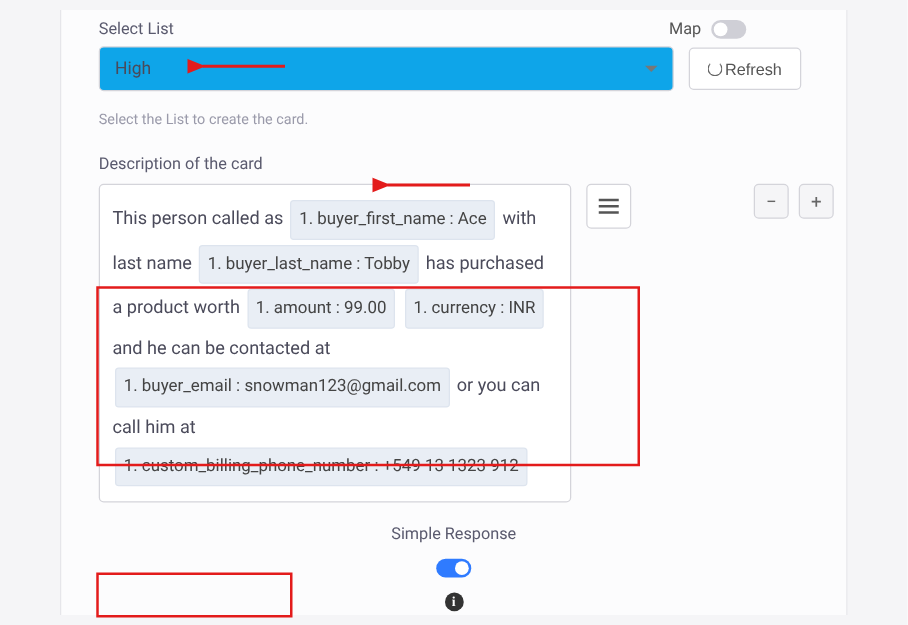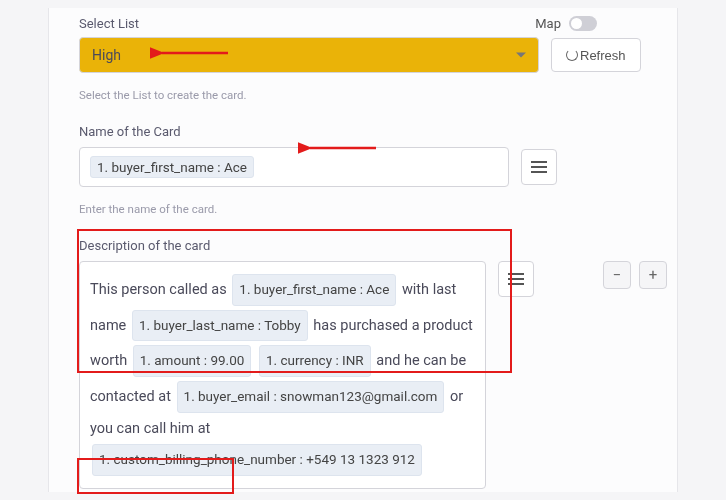--- a/index.html
+++ b/index.html
@@ -61,21 +61,21 @@
     background: #2f7bff;
   }
   .toggle.on::after {
     left: auto;
     right: 2px;
   }
   .select-box {
     position: relative;
     border: 1px solid #d4d4da;
     border-radius: 4px;
-    background: #eab308;
+    background: #0ea5e9;
     height: 36px;
     display: flex;
     align-items: center;
     padding: 0 12px;
     width: 460px;
     font-size: 14px;
     color: #4a4a5a;
   }
   .select-caret {
     position: absolute;
@@ -157,21 +157,21 @@
   }
   .hamburger span {
     width: 16px;
     height: 2px;
     background: #555;
   }
   .desc-box {
     border: 1px solid #d4d4da;
     border-radius: 4px;
     background: #fff;
-    width: 407px;
+    width: 378px;
     padding: 10px 10px;
     font-size: 14.5px;
     color: #4a4a5a;
     line-height: 1.9;
   }
   .desc-box .token { font-size: 13.5px; }
   .minus-plus {
     display: flex;
     gap: 8px;
     position: absolute;
@@ -244,34 +244,20 @@
       <span>High</span>
       <span class="select-caret"></span>
     </div>
     <button class="refresh-btn">
       <span class="refresh-icon"></span>
       <span>Refresh</span>
     </button>
   </div>
   <div class="helper-text">Select the List to create the card.</div>
 
-  <div class="section">
-    <div class="field-label" style="margin-bottom:8px">Name of the Card</div>
-    <div class="row">
-      <div class="token-input">
-        <span class="token">1. buyer_first_name : Ace</span>
-      </div>
-      <div class="hamburger">
-        <span></span>
-          <span></span>
-          <span></span>
-      </div>
-    </div>
-    <div class="helper-text">Enter the name of the card.</div>
-  </div>
 
   <div class="section">
     <div class="field-label" style="margin-bottom:8px">Description of the card</div>
     <div class="desc-row">
       <div class="desc-box">
         <span>This person called as</span>
         <span class="token">1. buyer_first_name : Ace</span>
         <span>with last name</span>
         <span class="token">1. buyer_last_name : Tobby</span>
         <span>has purchased a product worth</span>

